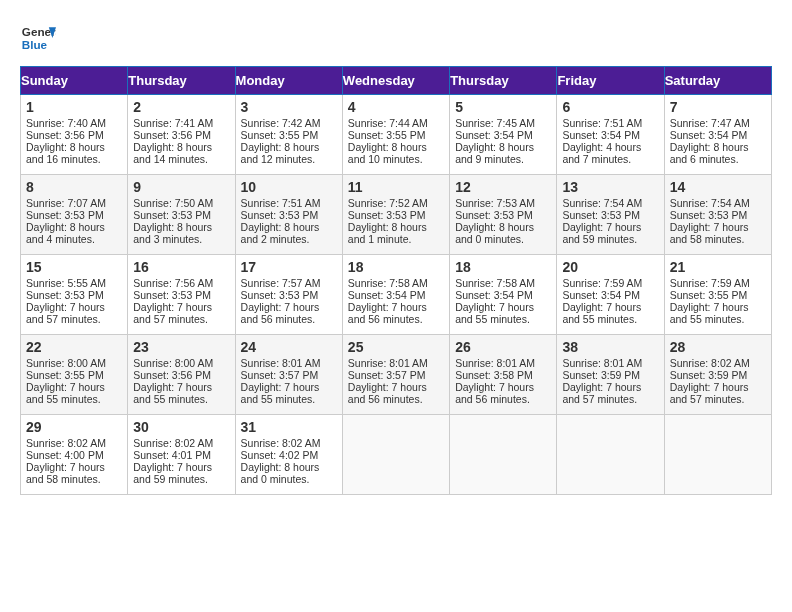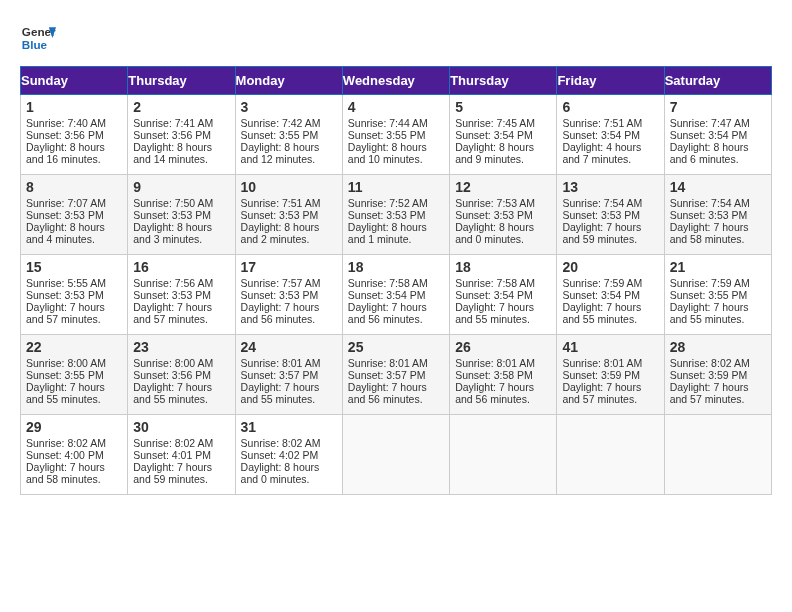--- a/index.html
+++ b/index.html
@@ -129,21 +129,21 @@
         <td><span class="day-num">18</span><span>Sunrise: 7:58 AM</span><br><span>Sunset: 3:54 PM</span><br><span>Daylight: 7 hours and 55 minutes.</span></td>
         <td><span class="day-num">20</span><span>Sunrise: 7:59 AM</span><br><span>Sunset: 3:54 PM</span><br><span>Daylight: 7 hours and 55 minutes.</span></td>
         <td><span class="day-num">21</span><span>Sunrise: 7:59 AM</span><br><span>Sunset: 3:55 PM</span><br><span>Daylight: 7 hours and 55 minutes.</span></td>
       </tr>
       <tr>
         <td><span class="day-num">22</span><span>Sunrise: 8:00 AM</span><br><span>Sunset: 3:55 PM</span><br><span>Daylight: 7 hours and 55 minutes.</span></td>
         <td><span class="day-num">23</span><span>Sunrise: 8:00 AM</span><br><span>Sunset: 3:56 PM</span><br><span>Daylight: 7 hours and 55 minutes.</span></td>
         <td><span class="day-num">24</span><span>Sunrise: 8:01 AM</span><br><span>Sunset: 3:57 PM</span><br><span>Daylight: 7 hours and 55 minutes.</span></td>
         <td><span class="day-num">25</span><span>Sunrise: 8:01 AM</span><br><span>Sunset: 3:57 PM</span><br><span>Daylight: 7 hours and 56 minutes.</span></td>
         <td><span class="day-num">26</span><span>Sunrise: 8:01 AM</span><br><span>Sunset: 3:58 PM</span><br><span>Daylight: 7 hours and 56 minutes.</span></td>
-        <td><span class="day-num">41</span><span>Sunrise: 8:01 AM</span><br><span>Sunset: 3:59 PM</span><br><span>Daylight: 7 hours and 57 minutes.</span></td>
+        <td><span class="day-num">38</span><span>Sunrise: 8:01 AM</span><br><span>Sunset: 3:59 PM</span><br><span>Daylight: 7 hours and 57 minutes.</span></td>
         <td><span class="day-num">28</span><span>Sunrise: 8:02 AM</span><br><span>Sunset: 3:59 PM</span><br><span>Daylight: 7 hours and 57 minutes.</span></td>
       </tr>
       <tr>
         <td><span class="day-num">29</span><span>Sunrise: 8:02 AM</span><br><span>Sunset: 4:00 PM</span><br><span>Daylight: 7 hours and 58 minutes.</span></td>
         <td><span class="day-num">30</span><span>Sunrise: 8:02 AM</span><br><span>Sunset: 4:01 PM</span><br><span>Daylight: 7 hours and 59 minutes.</span></td>
         <td><span class="day-num">31</span><span>Sunrise: 8:02 AM</span><br><span>Sunset: 4:02 PM</span><br><span>Daylight: 8 hours and 0 minutes.</span></td>
         <td class="empty-cell"></td>
         <td class="empty-cell"></td>
         <td class="empty-cell"></td>
         <td class="empty-cell"></td>

